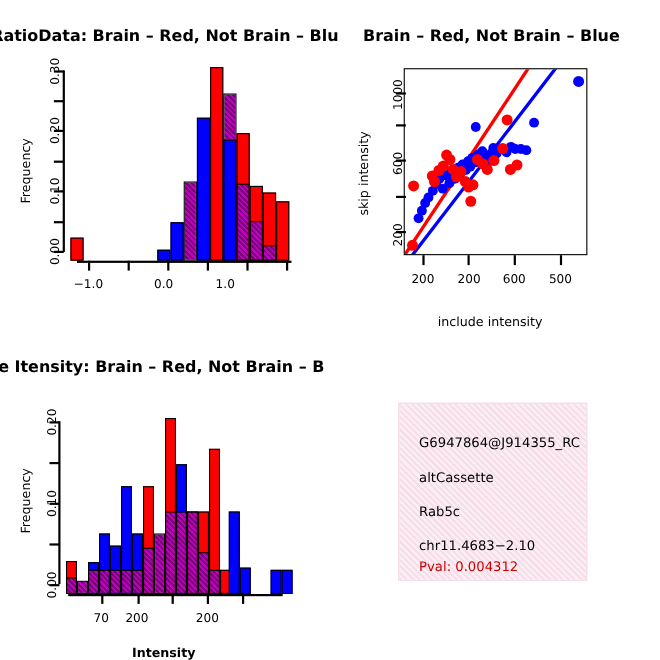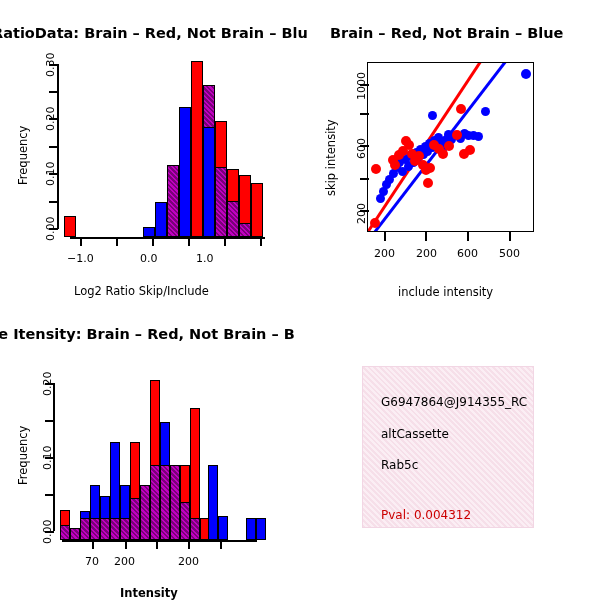--- a/index.html
+++ b/index.html
@@ -76,21 +76,20 @@
   <div class="tick" style="left:116px;top:237px;width:2px;height:9px;"></div>
   <div class="tick" style="left:152px;top:237px;width:2px;height:9px;"></div>
   <div class="tick" style="left:188px;top:237px;width:2px;height:9px;"></div>
   <div class="tick" style="left:224px;top:237px;width:2px;height:9px;"></div>
   <div class="tick" style="left:260px;top:237px;width:2px;height:9px;"></div>
 
   <div class="ticklab" style="left:67px;top:252px;">−1.0</div>
   <div class="ticklab" style="left:140px;top:252px;">0.0</div>
   <div class="ticklab" style="left:196px;top:252px;">1.0</div>
 
-  <div class="axtitle" style="left:74px;top:284px;">Log2 Ratio Skip/Include</div>
 
   <div class="plotarea" style="left:57px;top:62px;width:210px;height:175px;">
 
     <div class="bar red" style="left:7px;width:12px;height:21px;"></div>
 
     <div class="bar blue" style="left:86px;width:12px;height:10px;"></div>
     <div class="bar blue" style="left:98px;width:12px;height:35px;"></div>
     <div class="bar purple" style="left:110px;width:12px;height:72px;"></div>
     <div class="bar blue" style="left:122px;width:12px;height:130px;"></div>
     <div class="bar purple" style="left:134px;width:12px;height:148px;"></div>
@@ -269,15 +268,16 @@
     <div class="bar blue" style="left:193px;width:10px;height:22px;"></div>
     <div class="bar blue" style="left:203px;width:10px;height:22px;"></div>
   </div>
 </div>
 
 <div id="info-box" style="left:362px;top:366px;width:172px;height:162px;">
   <div id="info-clip" style="left:0;top:0;width:172px;height:162px;">
     <div class="line" style="left:18px;top:28px;">G6947864@J914355_RC</div>
     <div class="line" style="left:18px;top:60px;">altCassette</div>
     <div class="line" style="left:18px;top:91px;">Rab5c</div>
+    <div class="line" style="left:18px;top:122px;">chr11.4683−2.10</div>
     <div class="line pval" style="left:18px;top:141px;">Pval: 0.004312</div>
   </div>
 </div>
 
 </body></html>

